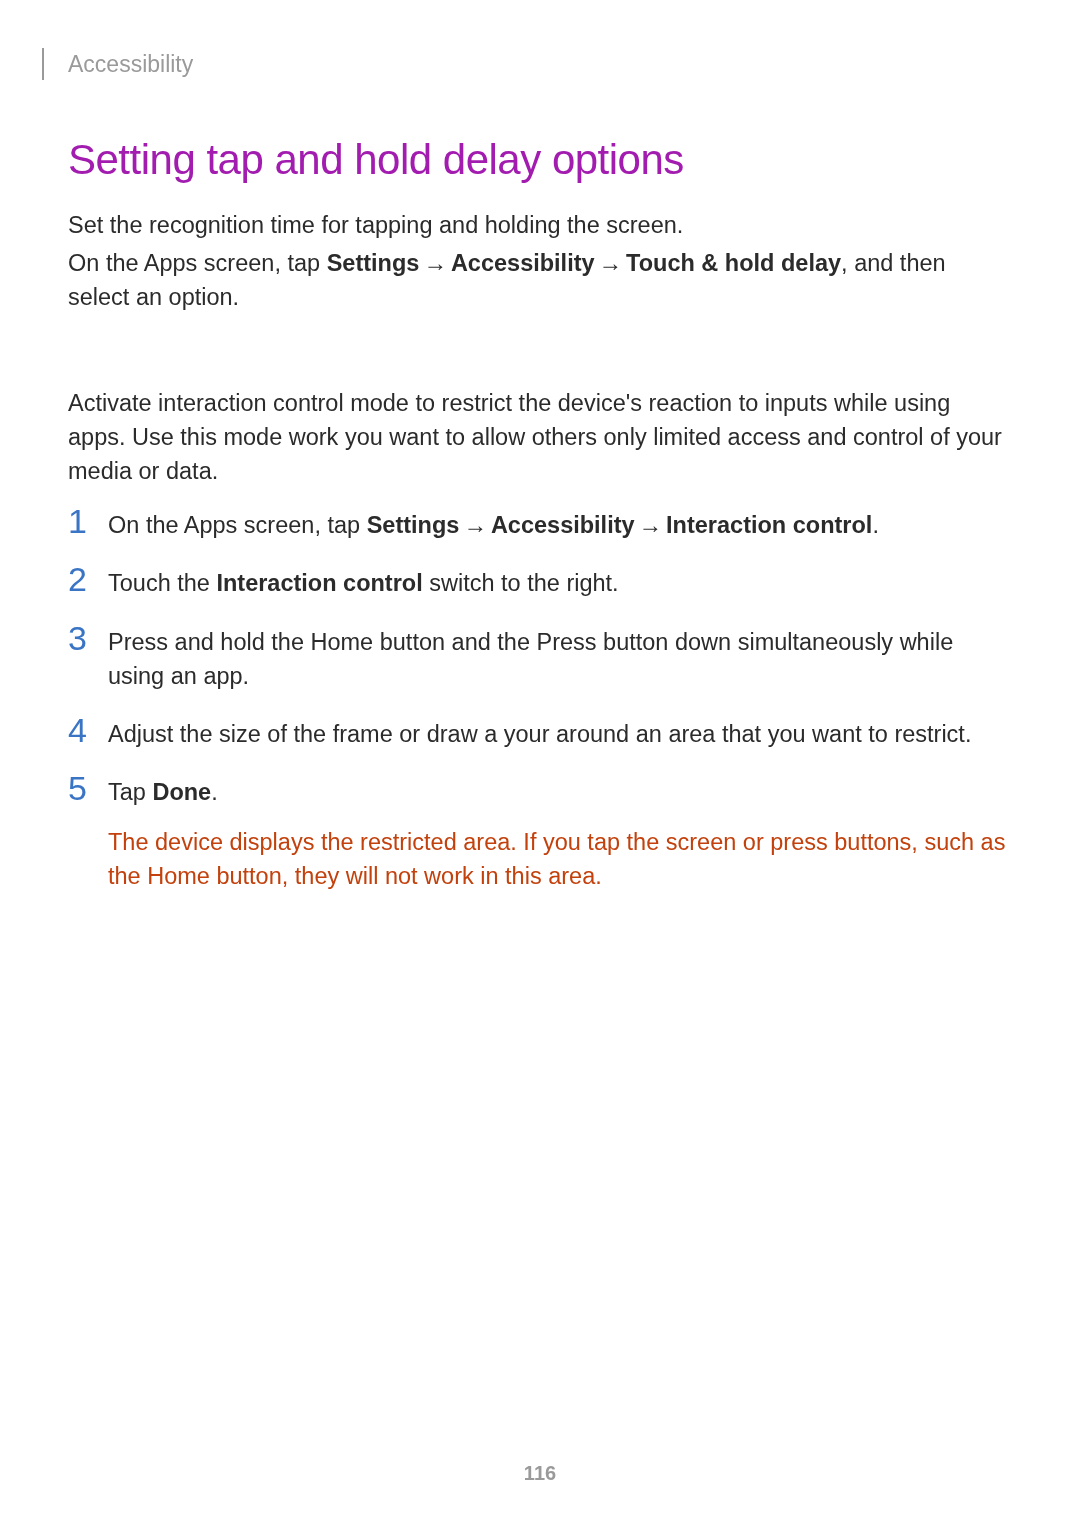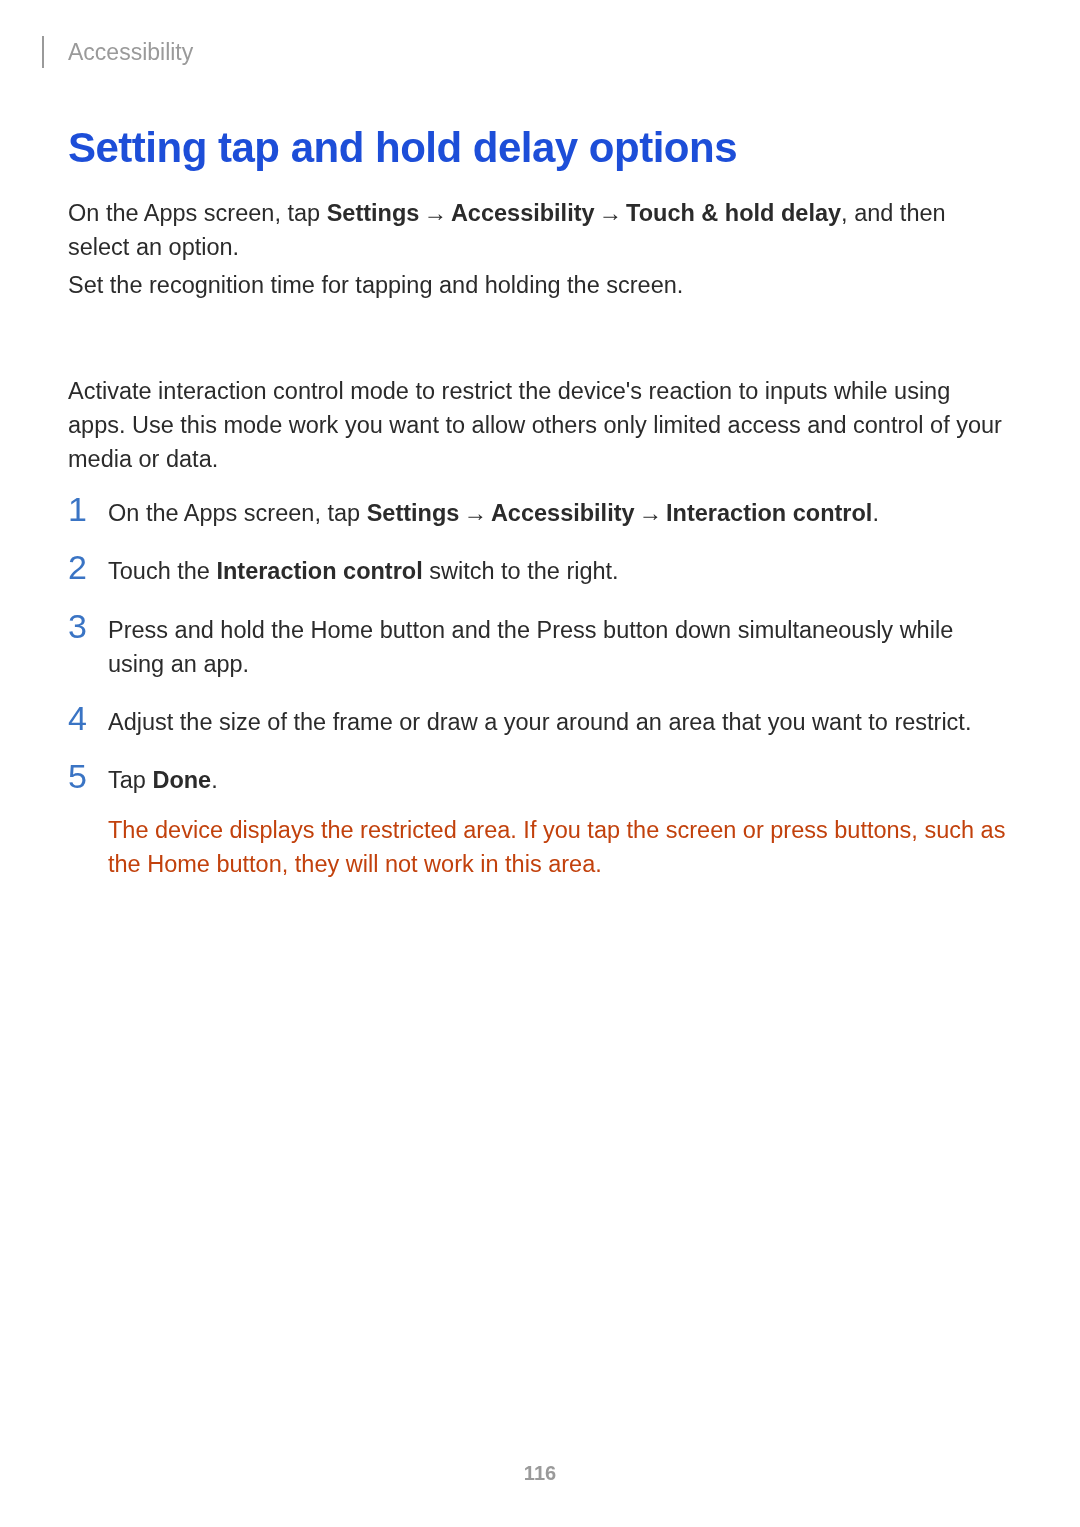--- a/index.html
+++ b/index.html
@@ -5,43 +5,43 @@
   * { margin: 0; padding: 0; box-sizing: border-box; }
   body {
     width: 1080px;
     height: 1527px;
     background: #ffffff;
     font-family: "Segoe UI", "Helvetica Neue", Arial, sans-serif;
     color: #2b2b2b;
     position: relative;
   }
   .page {
-    padding: 36px 68px 0 68px;
+    padding: 48px 68px 0 68px;
   }
   .header-wrap {
     display: flex;
     align-items: center;
     margin-bottom: 56px;
     margin-left: -26px;
   }
   .header-bar {
     width: 2px;
     height: 32px;
     background: #9a9a9a;
     margin-right: 24px;
   }
   .header-text {
     color: #9a9a9a;
     font-size: 23px;
     font-weight: 400;
   }
   h1 {
-    color: #1d4ed8;
+    color: #a21caf;
     font-size: 42px;
-    font-weight: 700;
+    font-weight: 400;
     margin-bottom: 24px;
     letter-spacing: -0.5px;
   }
   .body-text {
     font-size: 23.5px;
     line-height: 1.45;
     color: #2b2b2b;
     margin-bottom: 4px;
   }
   .section-gap {
@@ -96,25 +96,25 @@
 
 <div class="page">
 
   <div class="header-wrap">
     <div class="header-bar"></div>
     <div class="header-text">Accessibility</div>
   </div>
 
   <h1>Setting tap and hold delay options</h1>
 
+  <p class="body-text">Set the recognition time for tapping and holding the screen.</p>
+
   <p class="body-text">
     <span>On the Apps screen, tap </span><span class="bold">Settings</span><span class="arrow">→</span><span class="bold">Accessibility</span><span class="arrow">→</span><span class="bold">Touch &amp; hold delay</span><span>, and then select an option.</span>
   </p>
-
-  <p class="body-text">Set the recognition time for tapping and holding the screen.</p>
 
   <div class="section-gap"></div>
 
 
   <p class="body-text">Activate interaction control mode to restrict the device's reaction to inputs while using apps. Use this mode work you want to allow others only limited access and control of your media or data.</p>
 
   <div class="step-list">
 
     <div class="step">
       <div class="step-num">1</div>

